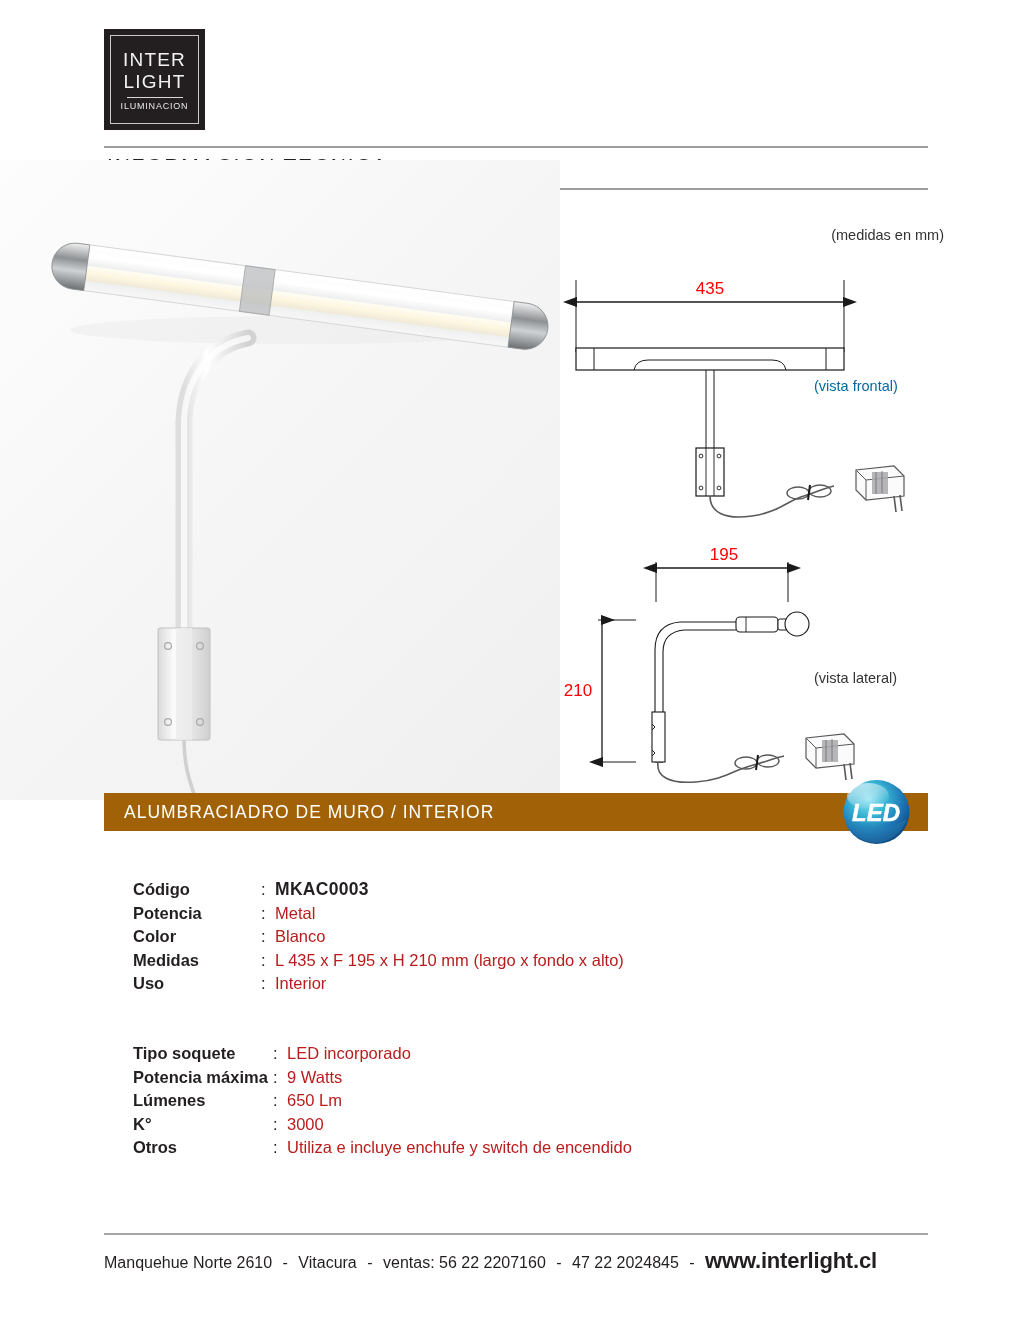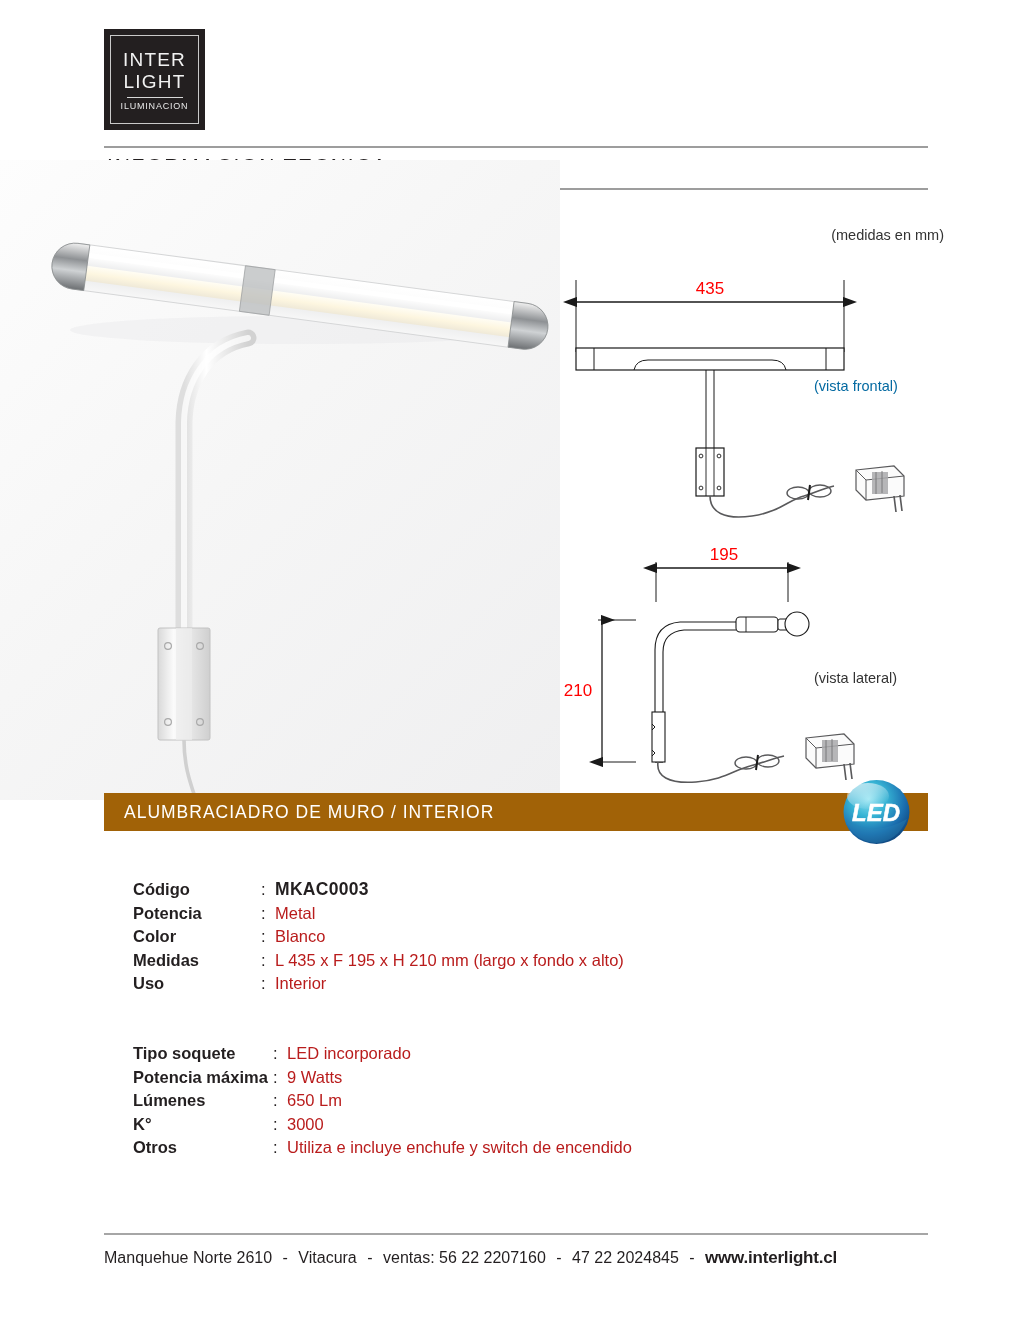--- a/index.html
+++ b/index.html
@@ -204,21 +204,21 @@
     left: 104px;
     top: 1248px;
     width: 824px;
     font-size: 16px;
     color: #231f20;
     white-space: nowrap;
   }
   .footer-text .sep { padding: 0 6px; }
   .footer-url {
     font-weight: 700;
-    font-size: 17px;
+    font-size: 22px;
     letter-spacing: -0.2px;
   }
 </style>
 </head>
 <body>
 
 <div class="page">
 
   <div class="logo-box">
     <div class="logo-inner">

